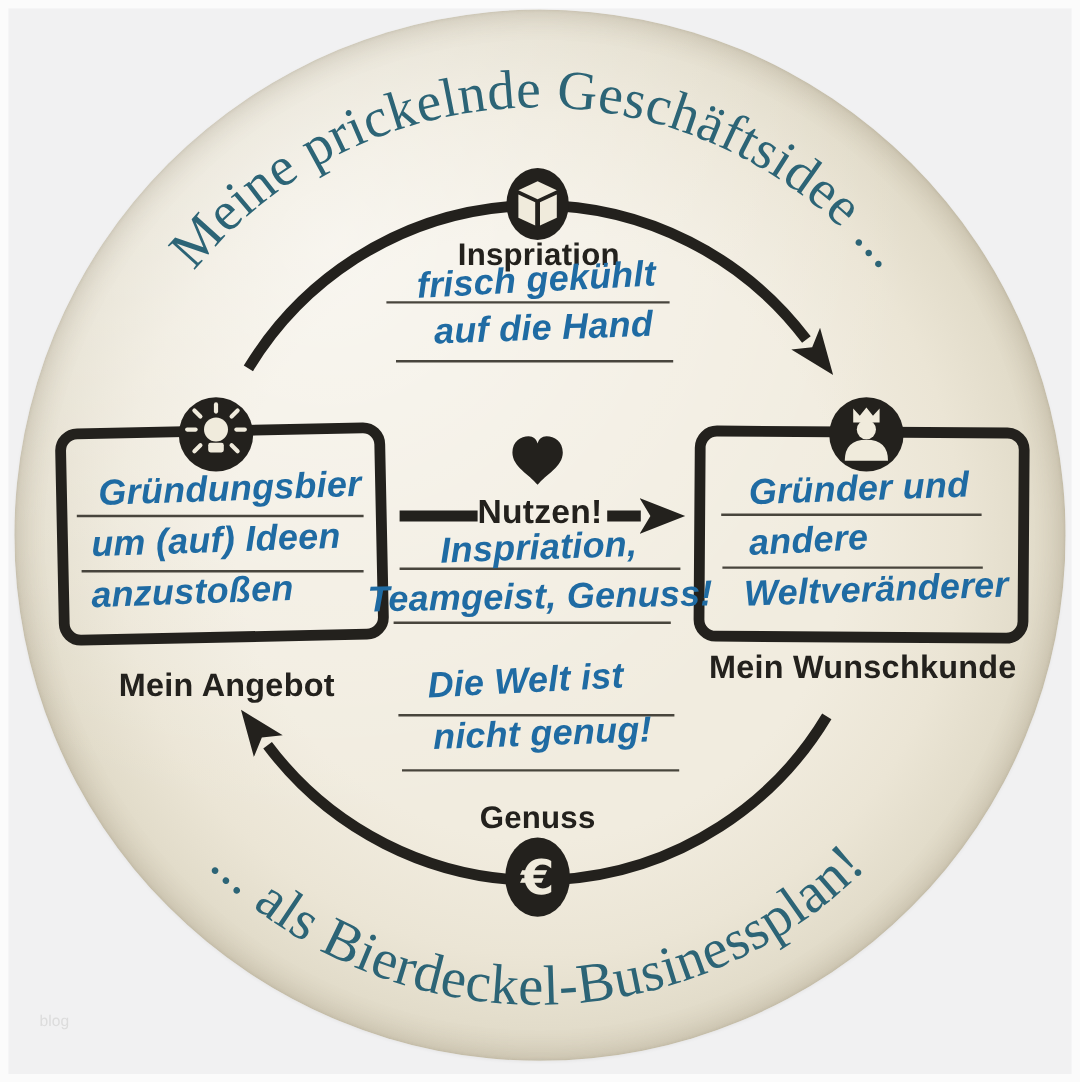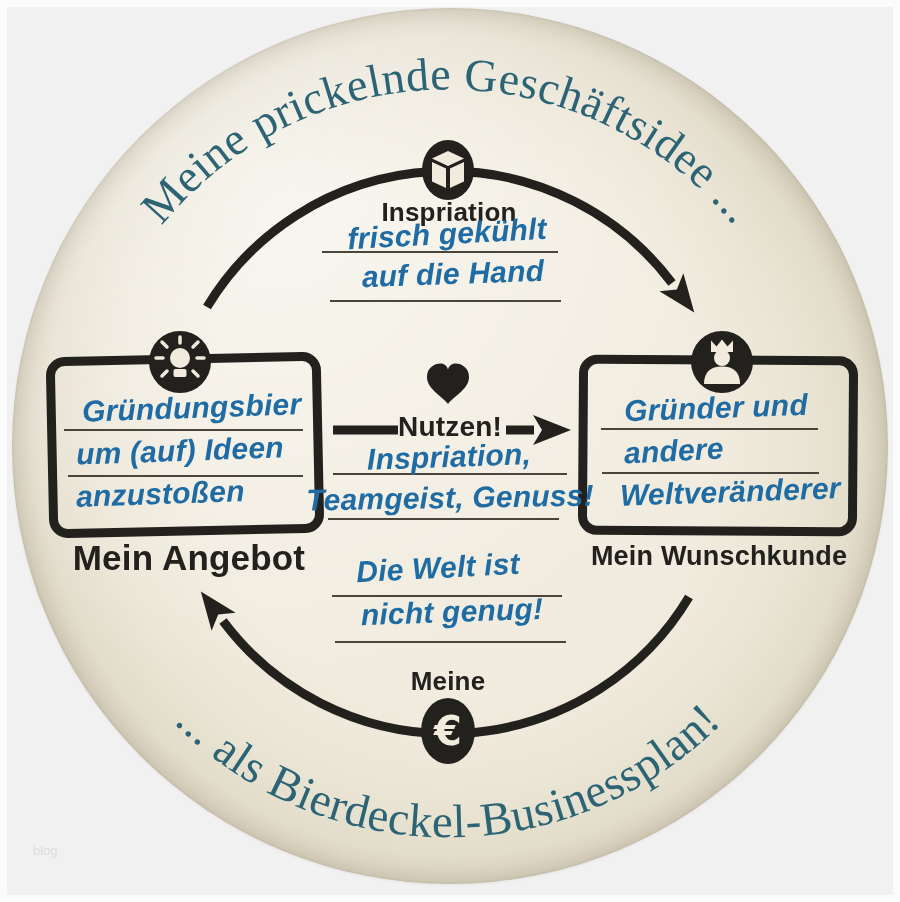--- a/index.html
+++ b/index.html
@@ -119,31 +119,31 @@
     </text>
   </svg>
 
   <div class="t ctr lbl" style="left:449px; top:197px;">Inspriation</div>
   <div class="t ctr r3 hand" style="left:447px; top:217px;">frisch gekühlt</div>
   <div class="t ctr r2 hand" style="left:453px; top:257px;">auf die Hand</div>
 
   <div class="t r2l hand" style="left:82px; top:391px;">Gründungsbier</div>
   <div class="t r2l hand" style="left:76px; top:434px;">um (auf) Ideen</div>
   <div class="t r2l hand" style="left:76px; top:477px;">anzustoßen</div>
-  <div class="t ctr lbl" style="left:189px; top:538px; font-size:35px;">Mein Angebot</div>
+  <div class="t ctr lbl" style="left:189px; top:556px; font-size:27px;">Mein Angebot</div>
 
   <div class="t r2l hand" style="left:624px; top:391px;">Gründer und</div>
   <div class="t r3l hand" style="left:624px; top:434px;">andere</div>
   <div class="t r2l hand" style="left:620px; top:475px;">Weltveränderer</div>
   <div class="t ctr lbl" style="left:719px; top:541px; font-size:27px;">Mein Wunschkunde</div>
 
   <div class="t ctr lbl" style="left:450px; top:411px; font-size:28px;">Nutzen!</div>
   <div class="t ctr r2 hand" style="left:449px; top:440px;">Inspriation,</div>
   <div class="t ctr r1 hand" style="left:450px; top:481px;">Teamgeist, Genuss!</div>
 
   <div class="t ctr r3 hand" style="left:438px; top:551px;">Die Welt ist</div>
   <div class="t ctr r2 hand" style="left:452px; top:595px;">nicht genug!</div>
-  <div class="t ctr lbl" style="left:448px; top:666px;">Meine</div>
+  <div class="t ctr lbl" style="left:448px; top:666px;">Genuss</div>
 
   <div class="wm" style="left:33px; top:843px;">blog</div>
 
   <div class="frame"></div>
 </div>
 
 </body></html>

